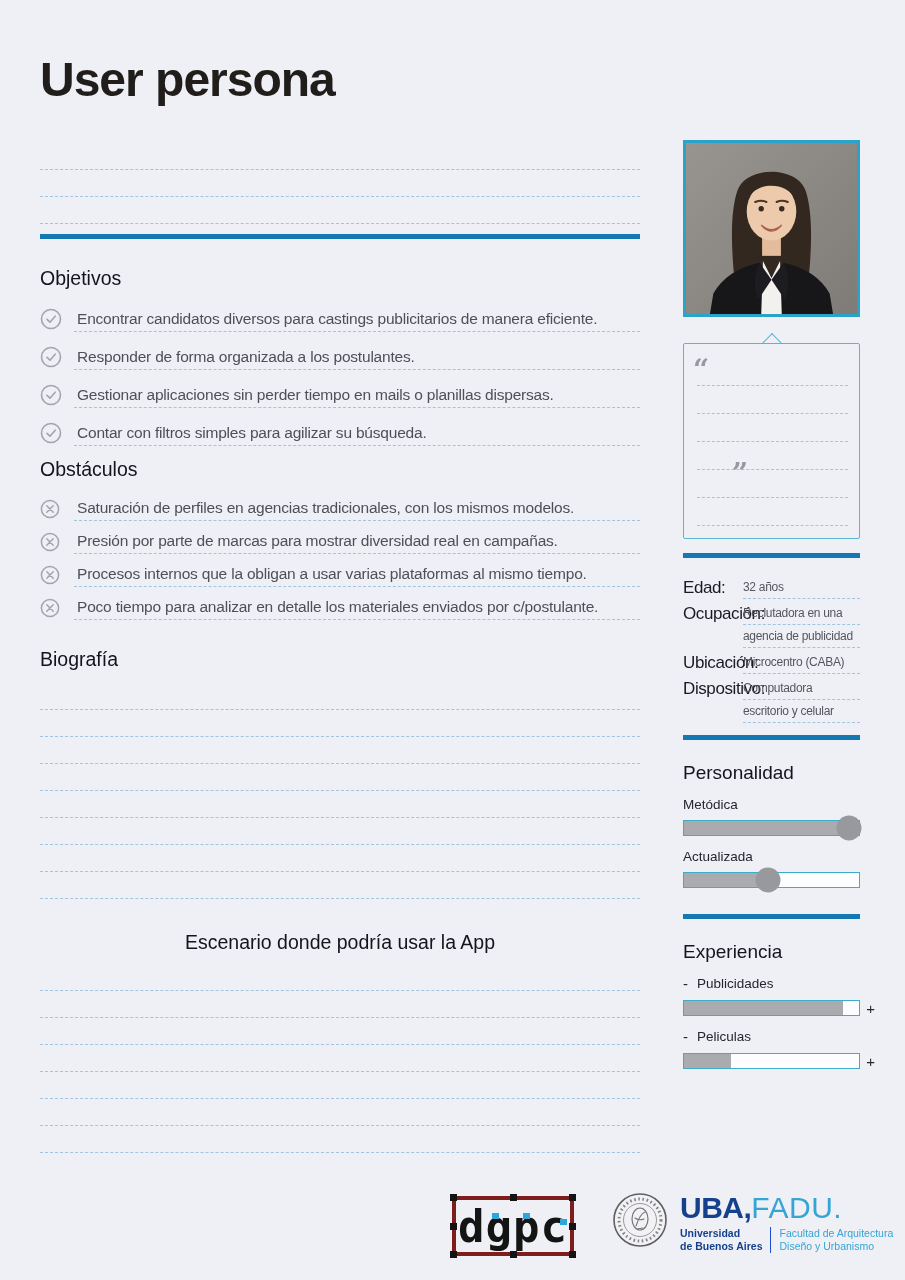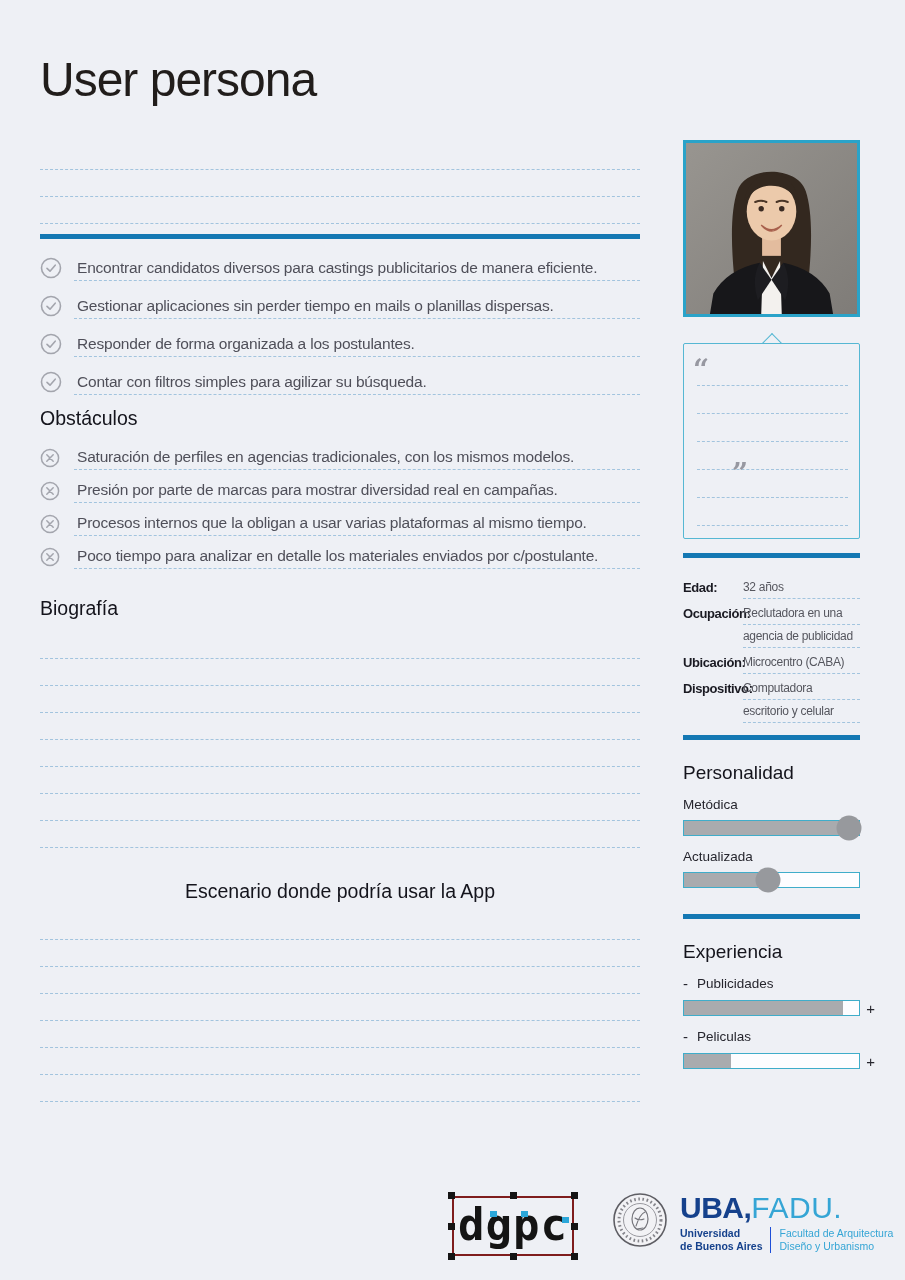--- a/index.html
+++ b/index.html
@@ -4,21 +4,21 @@
 <style>
   html,body{margin:0;padding:0;}
   body{
     width:905px;height:1280px;position:relative;overflow:hidden;
     background:#eef0f5;
     font-family:"Liberation Sans",sans-serif;
     color:#4f4f59;
   }
   
   .left-col{position:absolute;left:40px;top:0;width:600px;}
-  h1{margin:52px 0 0;font-size:48px;font-weight:normal;color:#211d1b;letter-spacing:-1px;}
+  h1{margin:52px 0 0;font-size:48px;font-weight:bold;color:#211d1b;letter-spacing:-1px;}
   .para{margin-top:36px;}
   .line{
     height:26px;line-height:26px;font-size:15.5px;letter-spacing:-0.2px;
     color:#4f4f59;white-space:nowrap;border-bottom:1px dashed #a2c4de;
     padding-left:4px;
   }
   .hr{margin-top:10px;height:5px;background:#1478b3;}
   h2{margin:28px 0 0;font-size:19.5px;font-weight:normal;color:#14141c;}
   h2.obst{margin-top:10px;}
   h2.bio{margin-top:28px;}
@@ -59,21 +59,21 @@
   }
   .q-open{top:12px;left:9px;}
   .q-close{top:116px;left:48px;}
   .divider{height:5px;background:#1478b3;}
   .div1{margin-top:14px;}
   .div2{margin-top:12px;}
   .div3{margin-top:26px;}
   .fields{margin-top:18px;}
   .field{display:flex;margin-bottom:3px;}
   .flabel{
-    flex:none;width:60px;font-size:13px;font-weight:bold;color:#1a1a22;
+    flex:none;width:60px;font-size:17px;font-weight:normal;color:#1a1a22;
     letter-spacing:-0.4px;line-height:23px;
   }
   .fvals{flex:1;min-width:0;}
   .fline{
     border-bottom:1px dashed #a2c4de;font-size:12px;letter-spacing:-0.3px;
     color:#55565e;line-height:22px;height:22px;white-space:nowrap;
   }
   h3{margin:22px 0 0;font-size:19px;font-weight:normal;color:#14141c;}
   .trait{margin-top:13px;}
   .trait-label,.skill-label{font-size:13.5px;color:#26262e;}
@@ -96,21 +96,21 @@
   }
   .bar-fill{height:100%;background:#a9abae;}
   .plus{
     position:absolute;right:-15px;top:50%;transform:translateY(-50%);
     font-size:15px;color:#26262e;
   }
   
   .footer{position:absolute;left:0;top:1188px;width:905px;height:85px;}
   .dgpc{
     position:absolute;left:452px;top:8px;width:122px;height:60px;
-    border:2px solid #7f1d1d;box-sizing:border-box;
+    border:4px solid #7f1d1d;box-sizing:border-box;
   }
   .dgpc-text{
     font-family:"DejaVu Sans Mono",monospace;font-weight:bold;font-size:44px;
     color:#141414;line-height:54px;text-align:center;letter-spacing:1px;
   }
   .handle{position:absolute;width:7px;height:7px;background:#141414;}
   .h-tl{top:-6px;left:-6px;}.h-tr{top:-6px;right:-6px;}
   .h-bl{bottom:-6px;left:-6px;}.h-br{bottom:-6px;right:-6px;}
   .h-tm{top:-6px;left:calc(50% - 3px);}.h-bm{bottom:-6px;left:calc(50% - 3px);}
   .h-lm{left:-6px;top:calc(50% - 3px);}.h-rm{right:-6px;top:calc(50% - 3px);}
@@ -132,47 +132,48 @@
   <h1>User persona</h1>
 
   <div class="para">
       <div class="line"></div>
       <div class="line"></div>
       <div class="line"></div>
     </div>
 
   <div class="hr"></div>
 
+  <h2>Objetivos</h2>
   <div class="items goals">
       <div class="item">
       <span class="ic">
         <svg width="22" height="22" viewBox="0 0 22 22">
           <circle cx="11" cy="11" r="9.5" fill="none" stroke="#a3a5ad" stroke-width="1.6"></circle>
           <path d="M7 11.3 L10 14.2 L15.2 8.2" fill="none" stroke="#a3a5ad" stroke-width="1.6" stroke-linecap="round" stroke-linejoin="round"></path>
         </svg>
       </span>
       <span class="itxt">Encontrar candidatos diversos para castings publicitarios de manera eficiente.</span>
     </div>
       <div class="item">
       <span class="ic">
         <svg width="22" height="22" viewBox="0 0 22 22">
           <circle cx="11" cy="11" r="9.5" fill="none" stroke="#a3a5ad" stroke-width="1.6"></circle>
           <path d="M7 11.3 L10 14.2 L15.2 8.2" fill="none" stroke="#a3a5ad" stroke-width="1.6" stroke-linecap="round" stroke-linejoin="round"></path>
         </svg>
       </span>
-      <span class="itxt">Gestionar aplicaciones sin perder tiempo en mails o planillas dispersas.</span>
+      <span class="itxt">Responder de forma organizada a los postulantes.</span>
     </div>
       <div class="item">
       <span class="ic">
         <svg width="22" height="22" viewBox="0 0 22 22">
           <circle cx="11" cy="11" r="9.5" fill="none" stroke="#a3a5ad" stroke-width="1.6"></circle>
           <path d="M7 11.3 L10 14.2 L15.2 8.2" fill="none" stroke="#a3a5ad" stroke-width="1.6" stroke-linecap="round" stroke-linejoin="round"></path>
         </svg>
       </span>
-      <span class="itxt">Responder de forma organizada a los postulantes.</span>
+      <span class="itxt">Gestionar aplicaciones sin perder tiempo en mails o planillas dispersas.</span>
     </div>
       <div class="item">
       <span class="ic">
         <svg width="22" height="22" viewBox="0 0 22 22">
           <circle cx="11" cy="11" r="9.5" fill="none" stroke="#a3a5ad" stroke-width="1.6"></circle>
           <path d="M7 11.3 L10 14.2 L15.2 8.2" fill="none" stroke="#a3a5ad" stroke-width="1.6" stroke-linecap="round" stroke-linejoin="round"></path>
         </svg>
       </span>
       <span class="itxt">Contar con filtros simples para agilizar su búsqueda.</span>
     </div>

